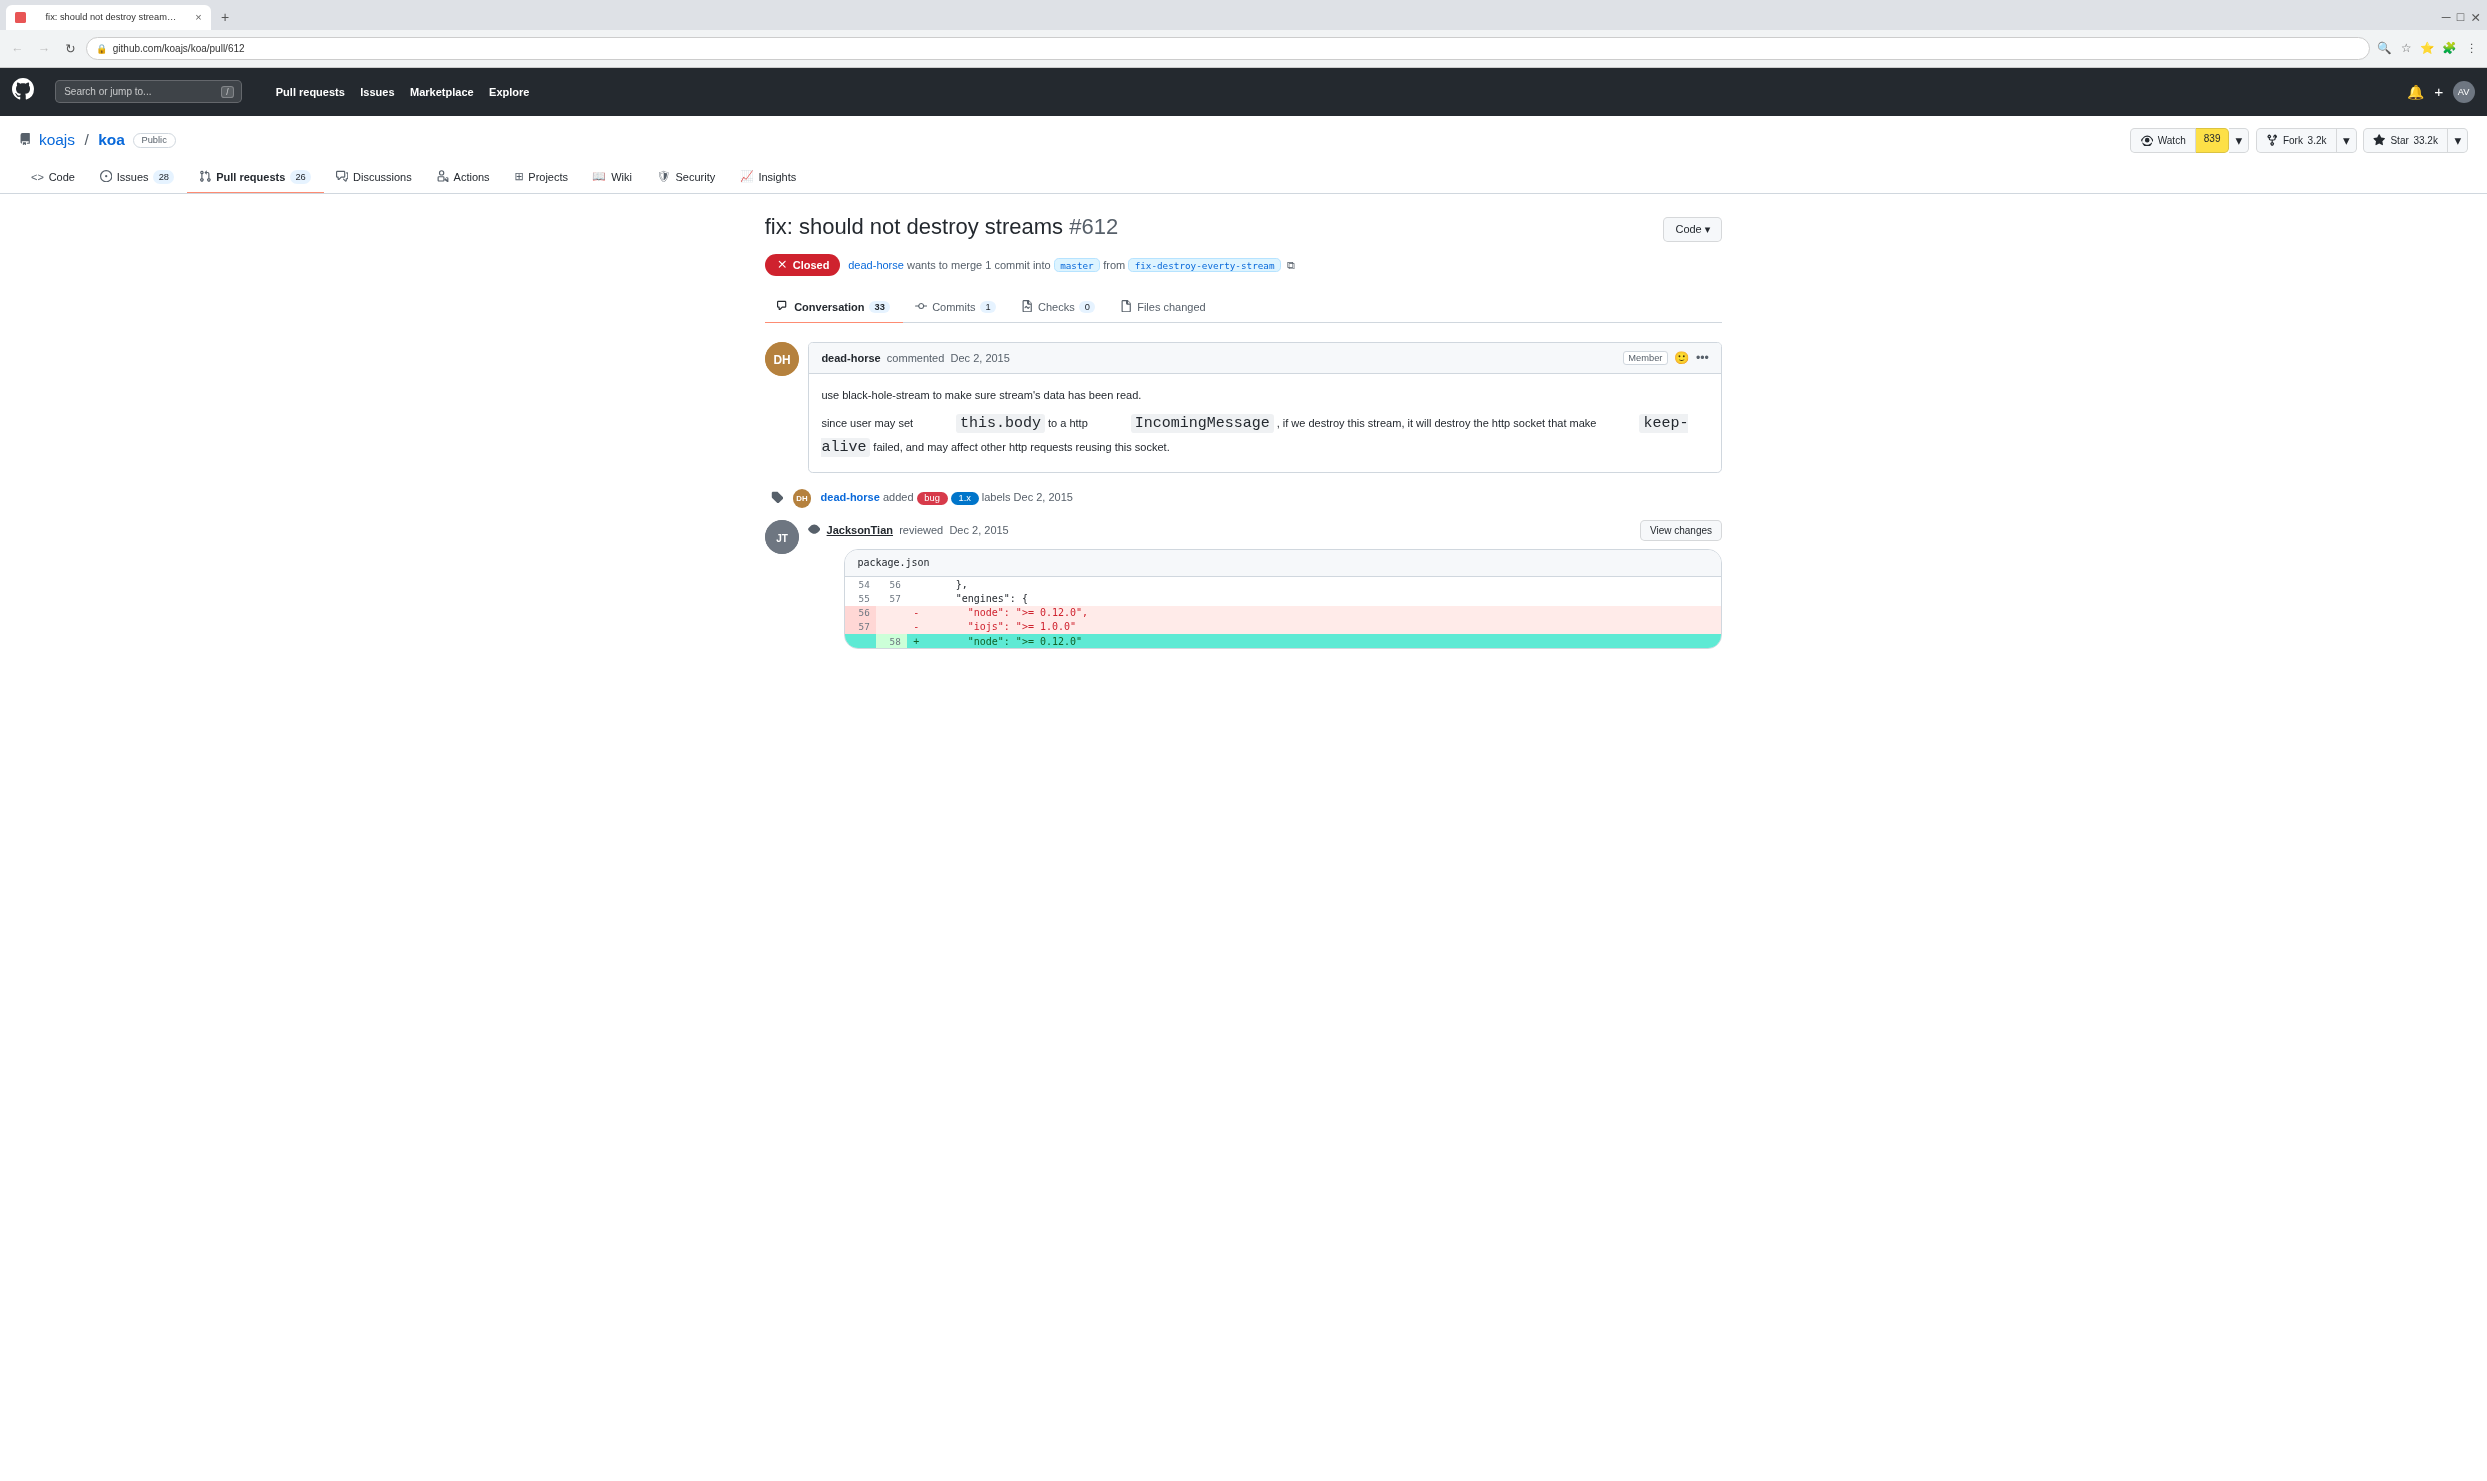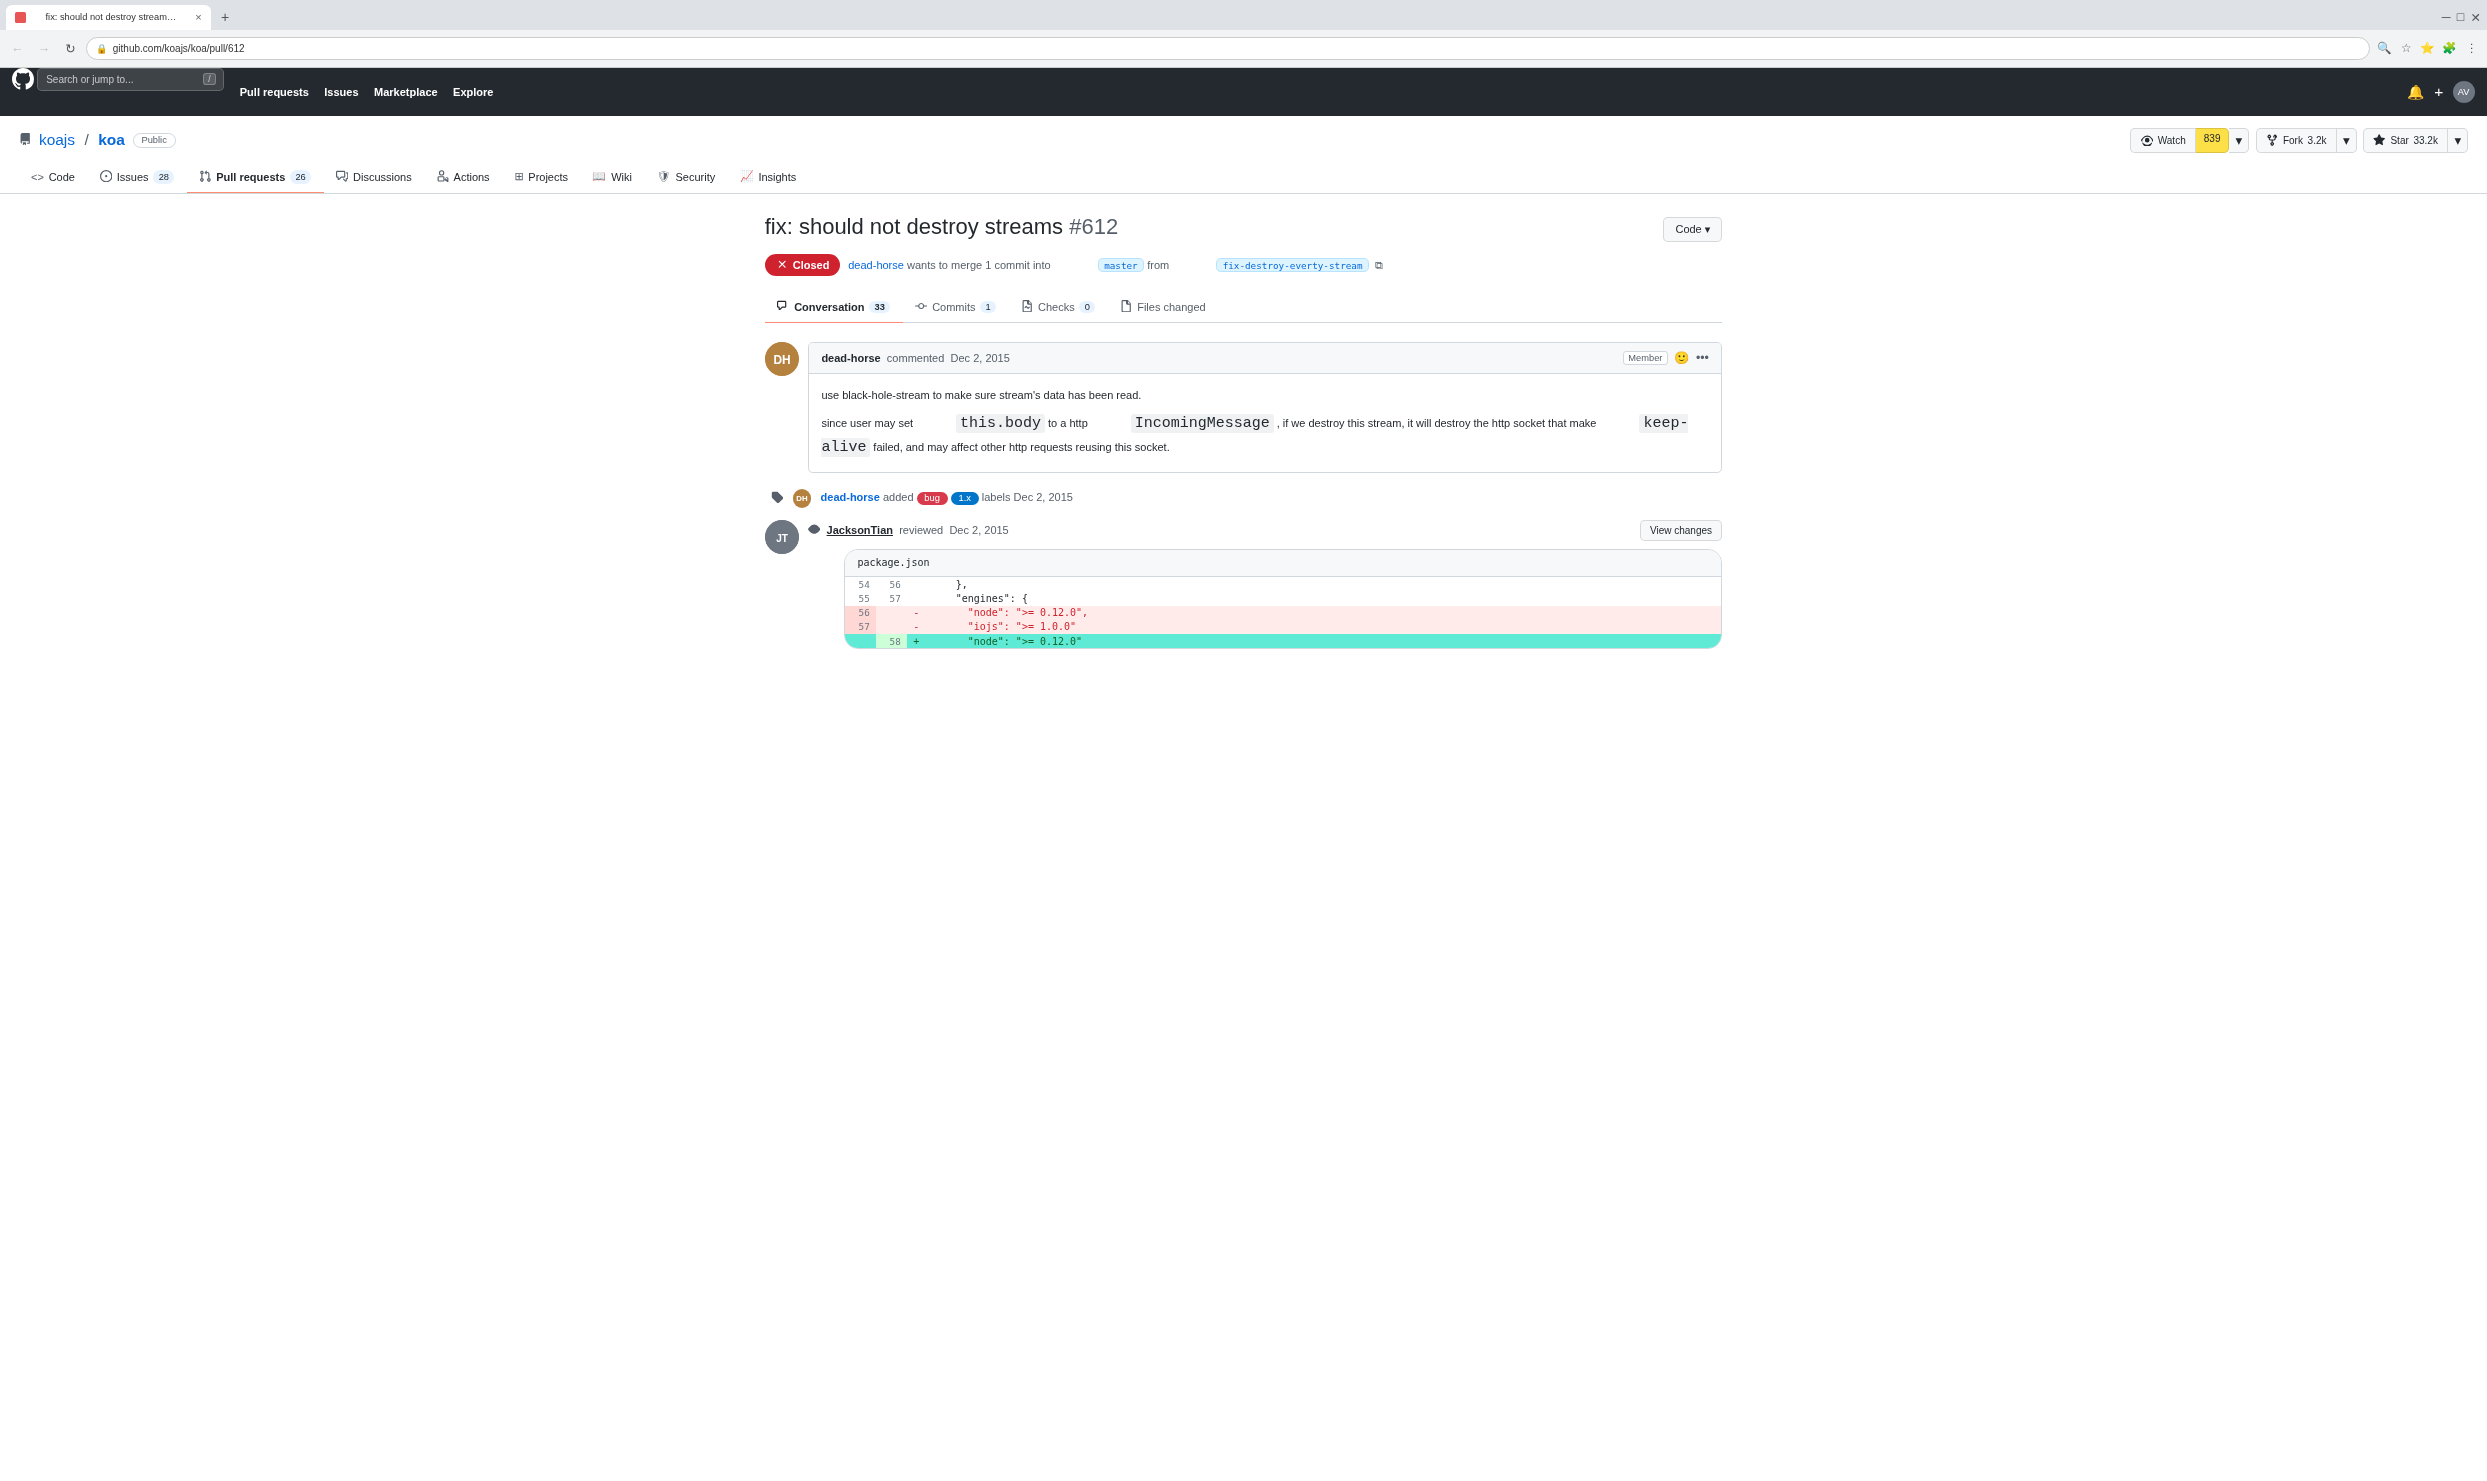--- a/index.html
+++ b/index.html
@@ -60,23 +60,24 @@
     }
     .address-input .lock-icon { color: #555; font-size: 9.3px; }
     .address-text { flex: 1; font-size: 10px; }
     .browser-actions { display: flex; align-items: center; gap: 3.1px; }
     .browser-action-icon { width: 18.7px; height: 18.7px; display: flex; align-items: center; justify-content: center; color: #555; font-size: 11.7px; cursor: pointer; }
 
     
     .gh-header {
       background: #24292f;
       display: flex;
+      align-items: center;
       padding: 0 12.4px;
       height: 48px;
-      gap: 3px;
+      gap: 21px;
     }
     .gh-logo { color: #fff; font-size: 18.7px; }
     .gh-search {
       background: rgba(255,255,255,0.12);
       border: 0.8px solid rgba(255,255,255,0.2);
       border-radius: 4.7px;
       height: 23px;
       padding: 0 7.8px;
       display: flex;
       align-items: center;
@@ -251,21 +252,20 @@
       display: inline-flex;
       align-items: center;
       background: #ddf4ff;
       color: #0969da;
       border: 0.8px solid #b6e3ff;
       border-radius: 4.7px;
       padding: 0.8px 5.4px;
       font-size: 9.3px;
       font-family: monospace;
       text-decoration: none;
-      margin-left: 44px;
     }
     .copy-btn { color: #57606a; cursor: pointer; font-size: 11px; margin-left: 3.1px; }
 
     
     .pr-tabs {
       display: flex;
       border-bottom: 0.8px solid #d0d7de;
       margin-bottom: 18.7px;
       gap: 0;
     }

